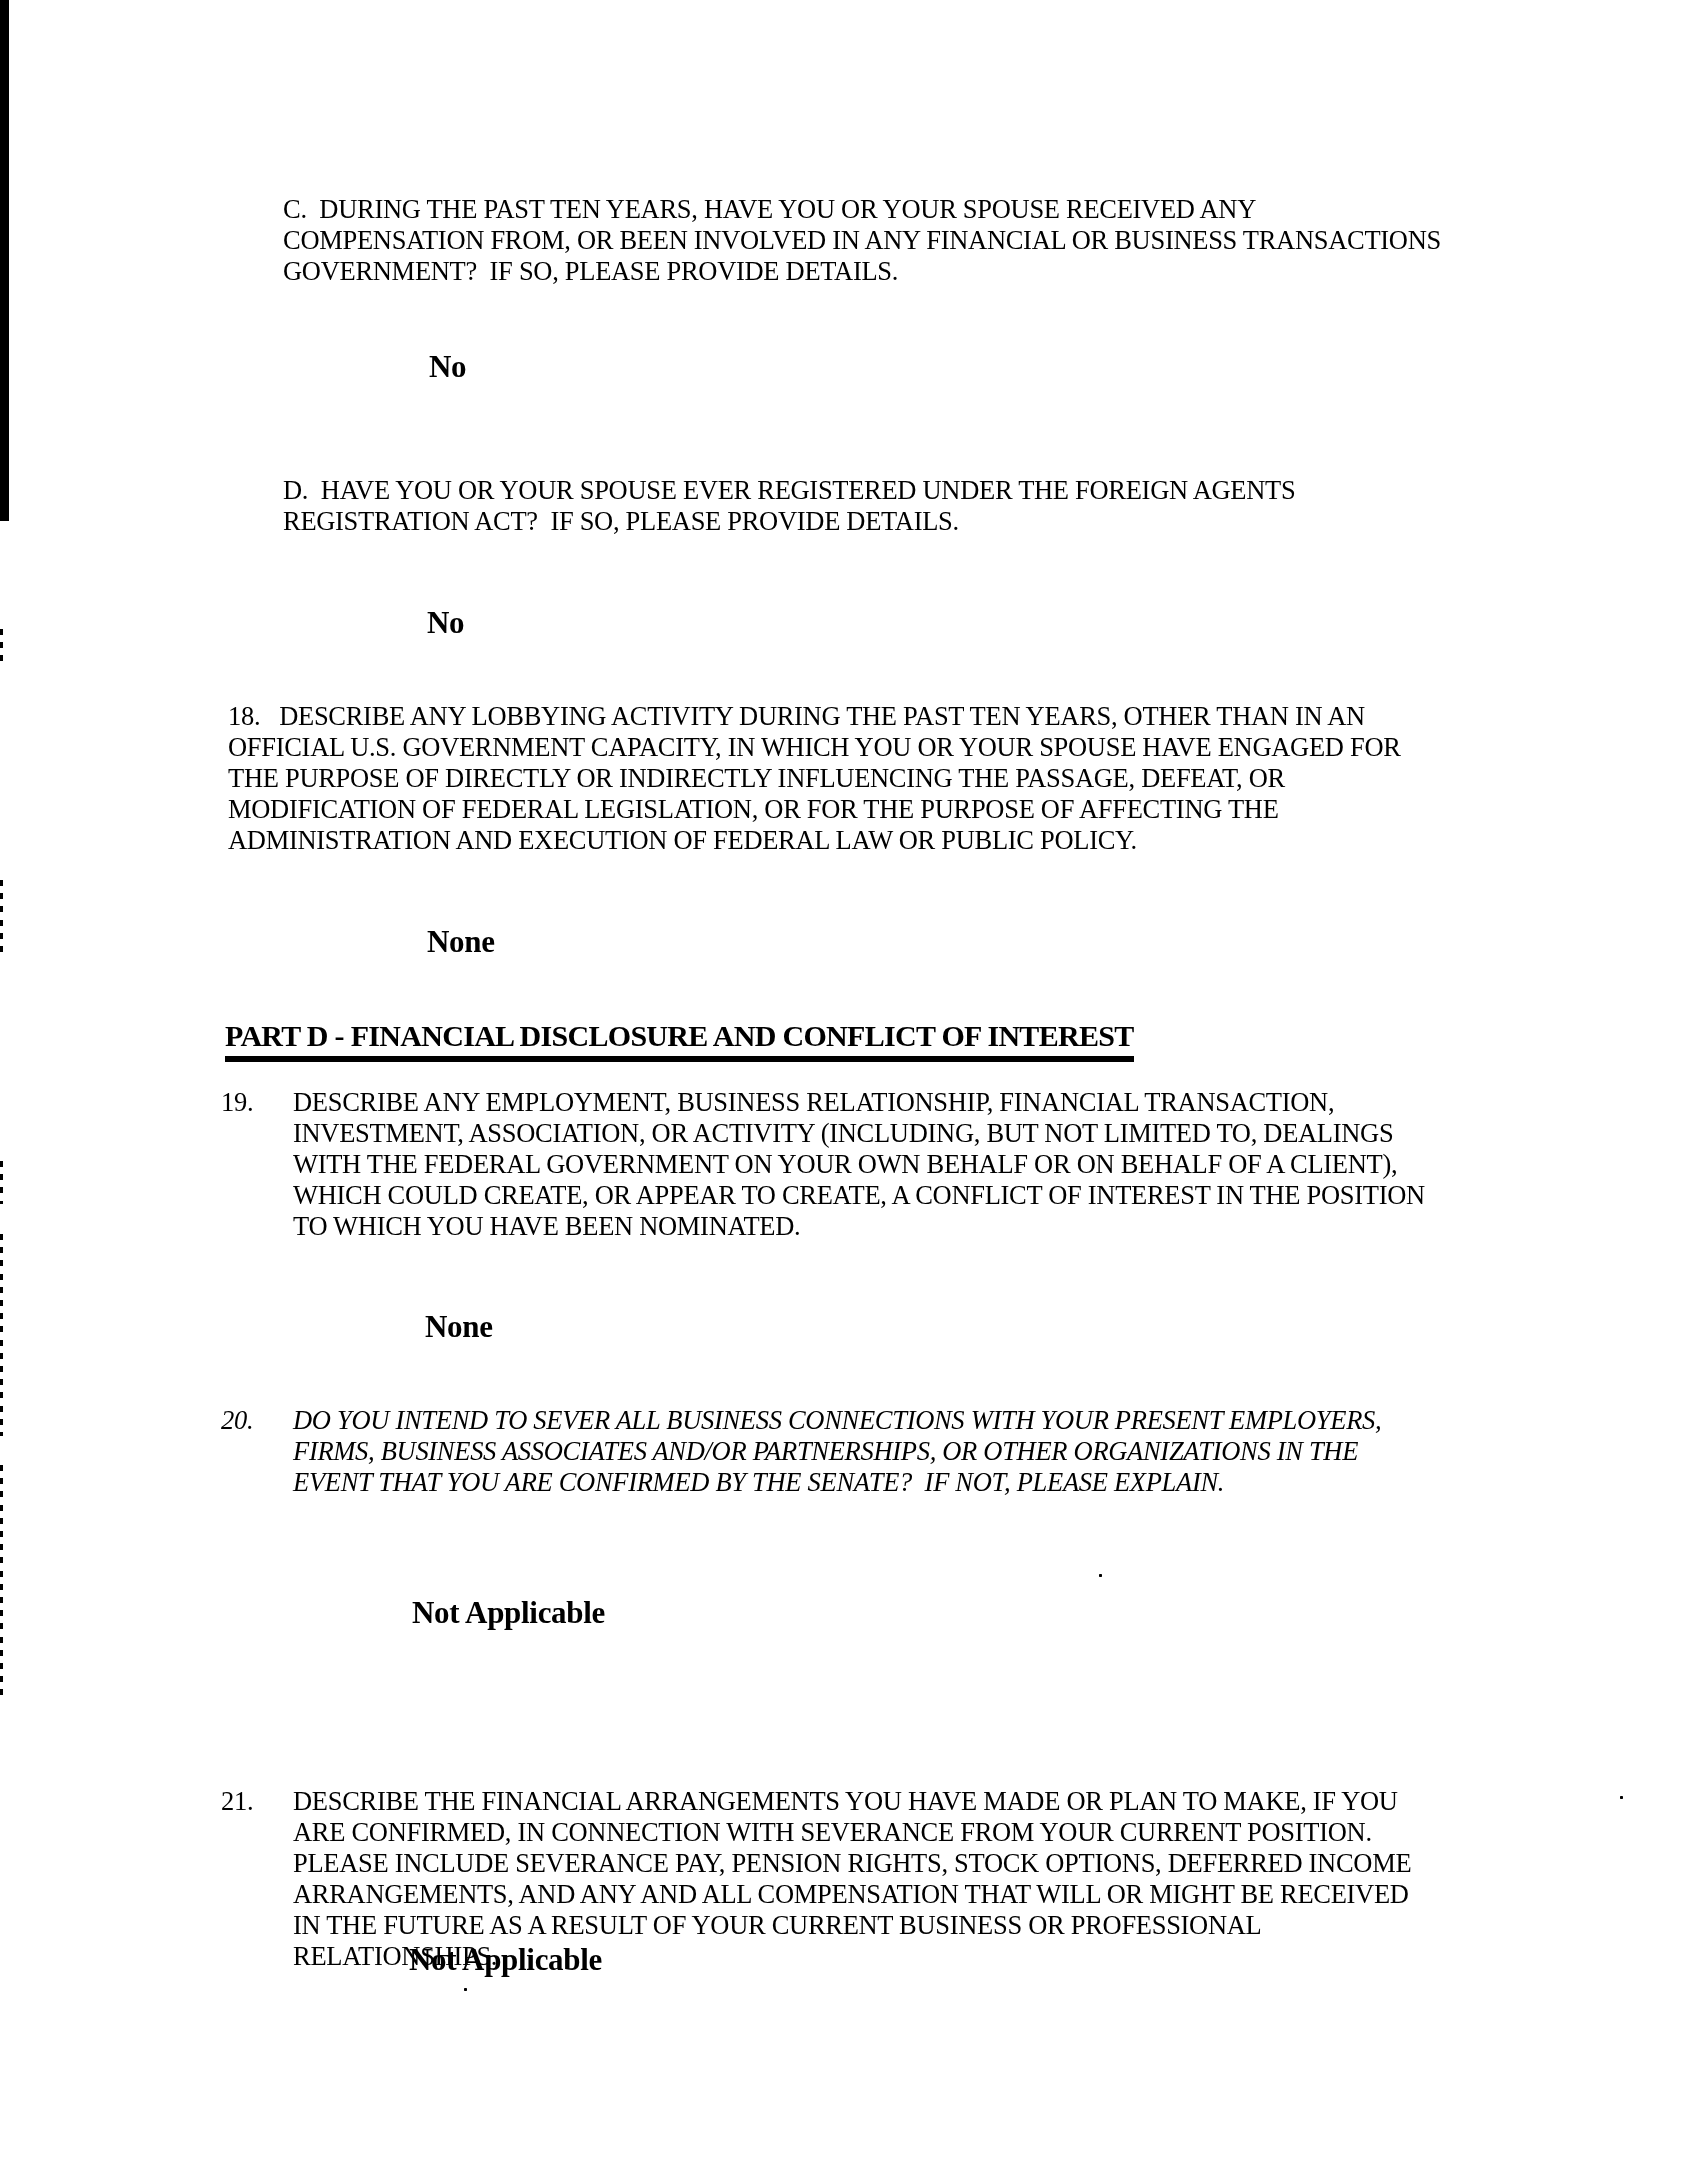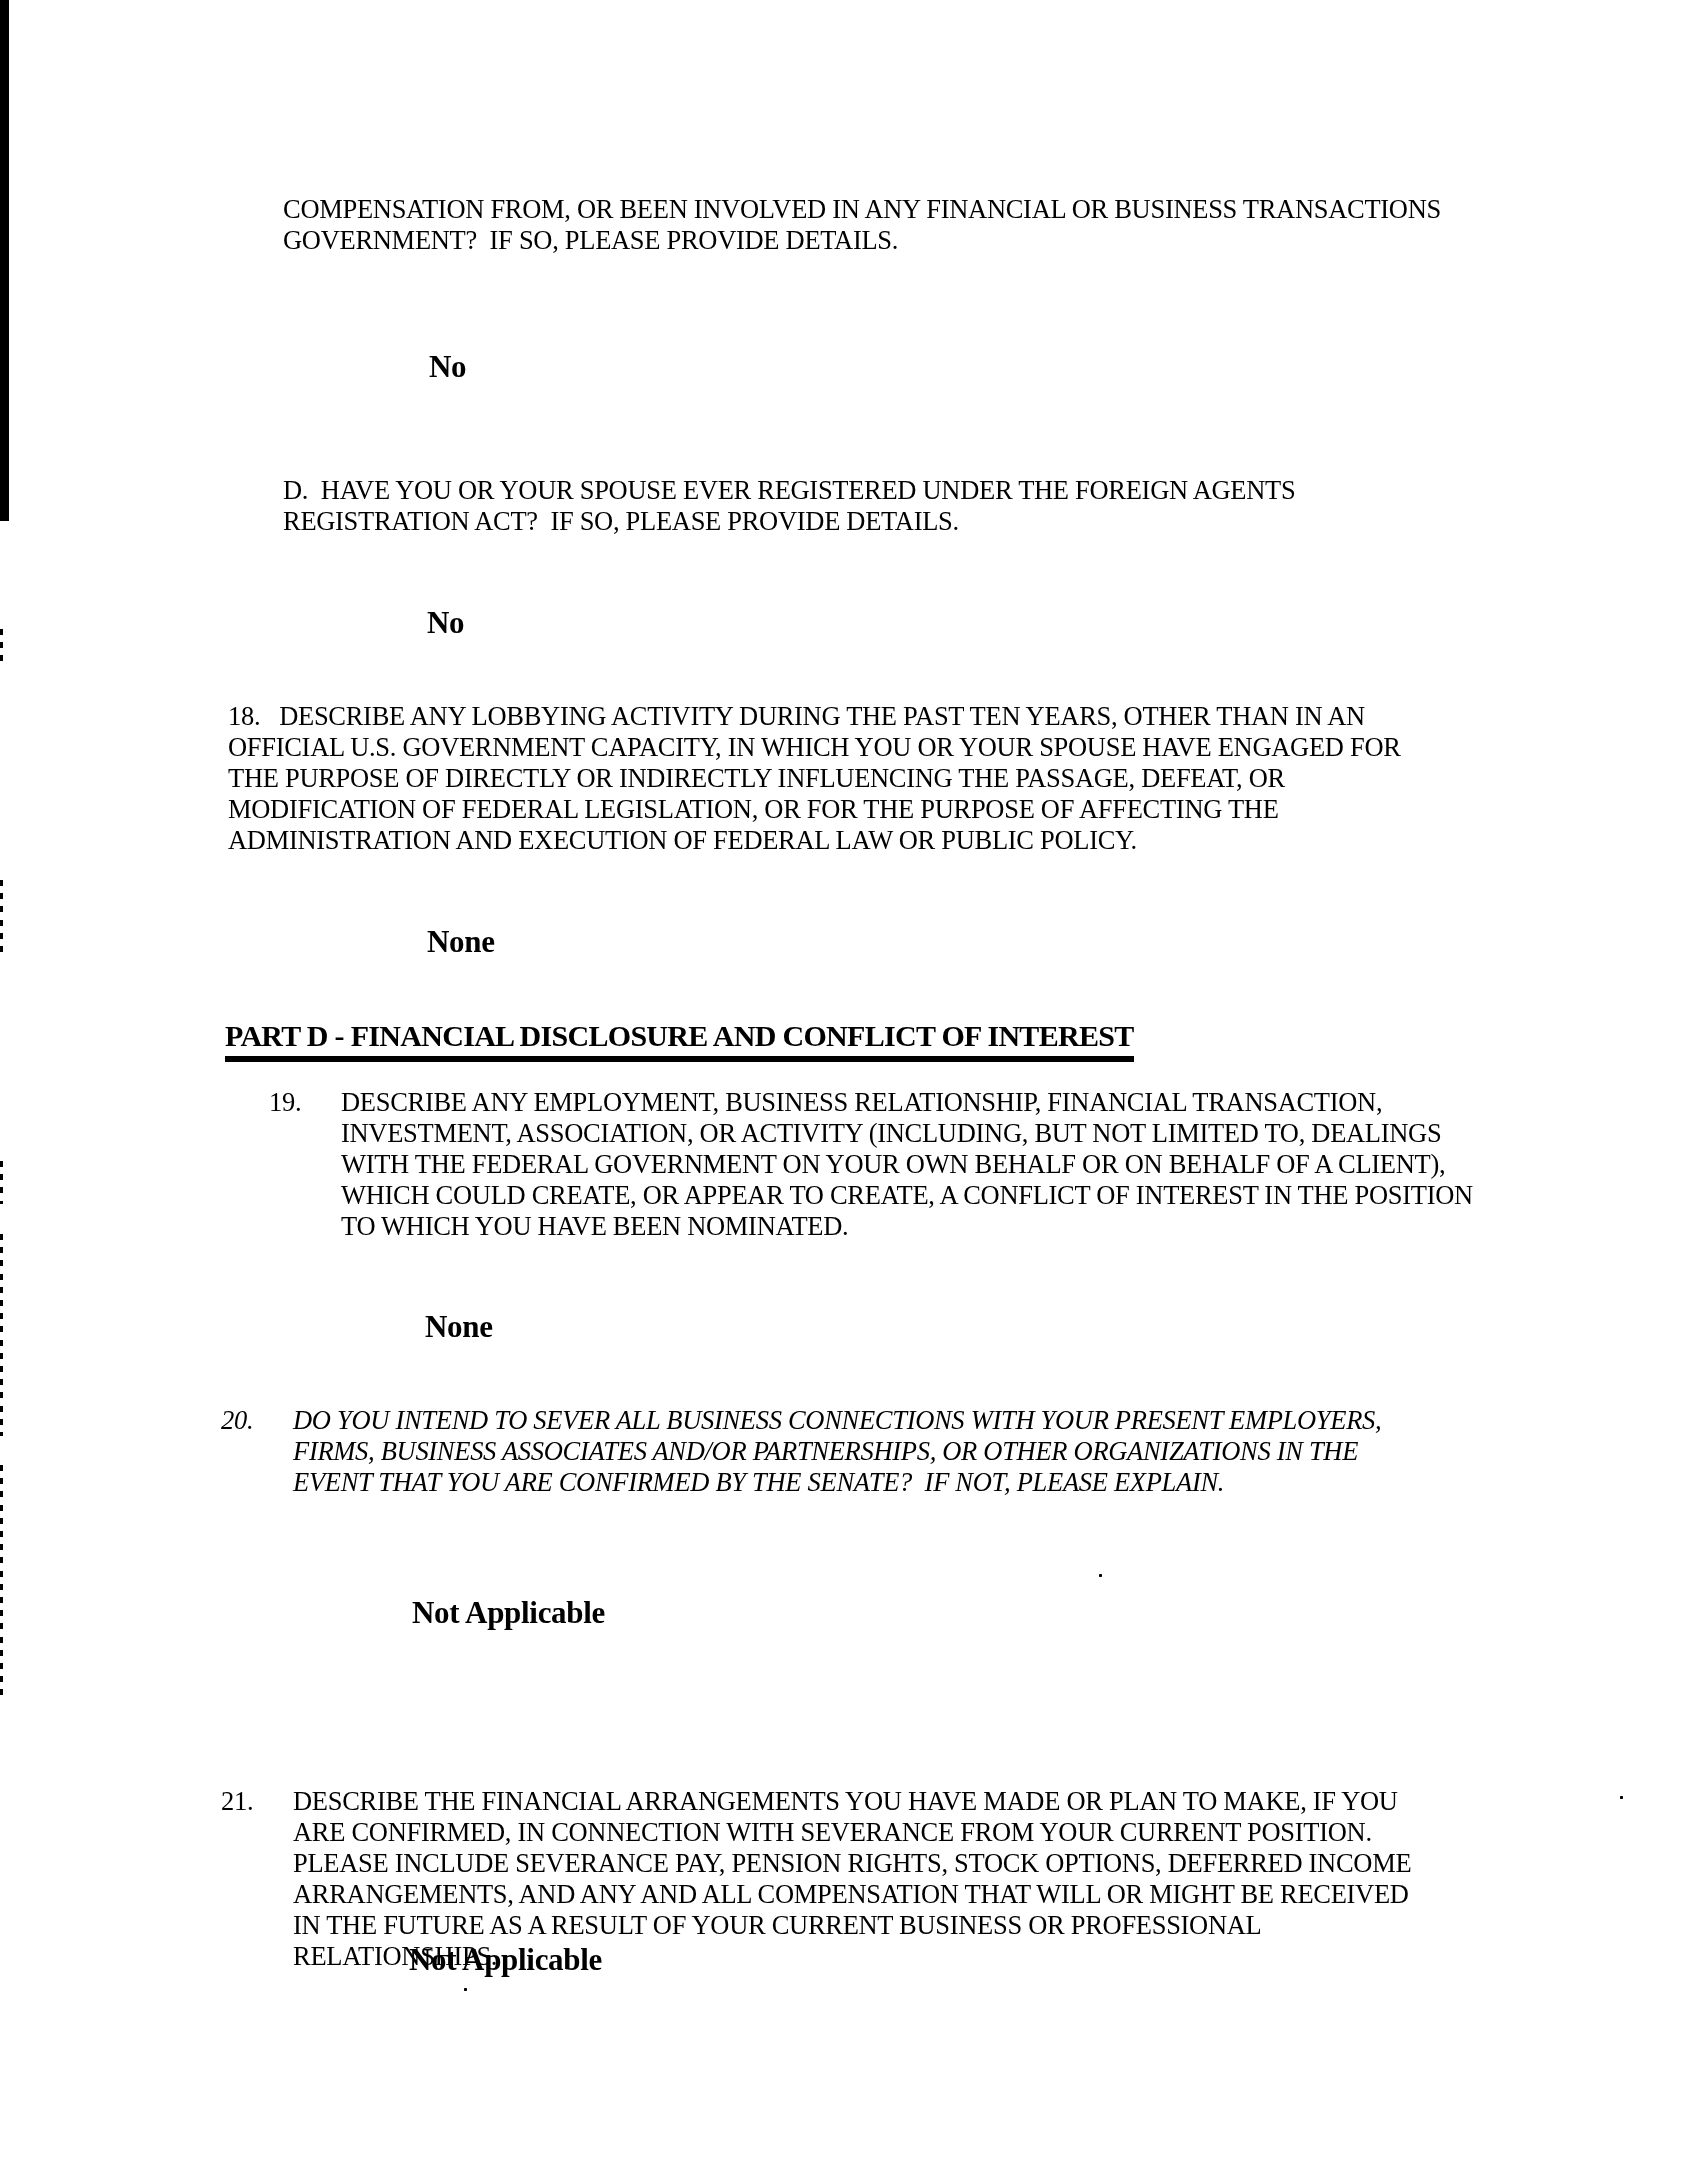--- a/index.html
+++ b/index.html
@@ -52,21 +52,21 @@
   .speck { width: 3.3px; height: 3.3px; background: #000; border-radius: 0.7px; }
 
   
   #q-c      { left: 283px;  top: 194px;  }
   #ans-c    { left: 429px;  top: 349px;  }
   #q-d      { left: 283px;  top: 475px;  }
   #ans-d    { left: 427px;  top: 605px;  }
   #q-18     { left: 228px;  top: 701px; }
   #ans-18   { left: 427px;  top: 924px; }
   #heading  { left: 225px;  top: 1018px; }
-  #q-19     { left: 221px;  top: 1087px; margin-left: 48px; }
+  #q-19     { left: 221px;  top: 1087px; }
   #ans-19   { left: 425px;  top: 1309px; }
   #q-20     { left: 221px;  top: 1405px; font-style: italic; }
   #ans-20   { left: 412px;  top: 1595px; }
   #q-21     { left: 221px;  top: 1786px; }
   #ans-21   { left: 409px;  top: 1942px; }
 
   #dash-1 { top: 629px;  height: 36px;  }
   #dash-2 { top: 880px; height: 76px; }
   #dash-3 { top: 1161px; height: 43px;  }
   #dash-4 { top: 1234px; height: 202px; }
@@ -82,21 +82,21 @@
 <div class="abs scan-bar"></div>
 <div class="abs scan-dash" id="dash-1"></div>
 <div class="abs scan-dash" id="dash-2"></div>
 <div class="abs scan-dash" id="dash-3"></div>
 <div class="abs scan-dash" id="dash-4"></div>
 <div class="abs scan-dash" id="dash-5"></div>
 <div class="abs speck" id="speck-1"></div>
 <div class="abs speck" id="speck-2"></div>
 <div class="abs speck" id="speck-3"></div>
 
-<div class="abs qtext" id="q-c"><div>COMPENSATION FROM, OR BEEN INVOLVED IN ANY FINANCIAL OR BUSINESS TRANSACTIONS</div><div>GOVERNMENT?  IF SO, PLEASE PROVIDE DETAILS.</div></div>
+<div class="abs qtext" id="q-c"><div>C.  DURING THE PAST TEN YEARS, HAVE YOU OR YOUR SPOUSE RECEIVED ANY</div><div>COMPENSATION FROM, OR BEEN INVOLVED IN ANY FINANCIAL OR BUSINESS TRANSACTIONS</div><div>GOVERNMENT?  IF SO, PLEASE PROVIDE DETAILS.</div></div>
 <div class="abs answer" id="ans-c">No</div>
 
 <div class="abs qtext" id="q-d"><div>D.  HAVE YOU OR YOUR SPOUSE EVER REGISTERED UNDER THE FOREIGN AGENTS</div><div>REGISTRATION ACT?  IF SO, PLEASE PROVIDE DETAILS.</div></div>
 <div class="abs answer" id="ans-d">No</div>
 
 <div class="abs qtext" id="q-18"><div>18.   DESCRIBE ANY LOBBYING ACTIVITY DURING THE PAST TEN YEARS, OTHER THAN IN AN</div><div>OFFICIAL U.S. GOVERNMENT CAPACITY, IN WHICH YOU OR YOUR SPOUSE HAVE ENGAGED FOR</div><div>THE PURPOSE OF DIRECTLY OR INDIRECTLY INFLUENCING THE PASSAGE, DEFEAT, OR</div><div>MODIFICATION OF FEDERAL LEGISLATION, OR FOR THE PURPOSE OF AFFECTING THE</div><div>ADMINISTRATION AND EXECUTION OF FEDERAL LAW OR PUBLIC POLICY.</div></div>
 <div class="abs answer" id="ans-18">None</div>
 
 <div class="abs" id="heading">
   <span class="part-heading">PART D - FINANCIAL DISCLOSURE AND CONFLICT OF INTEREST</span>

